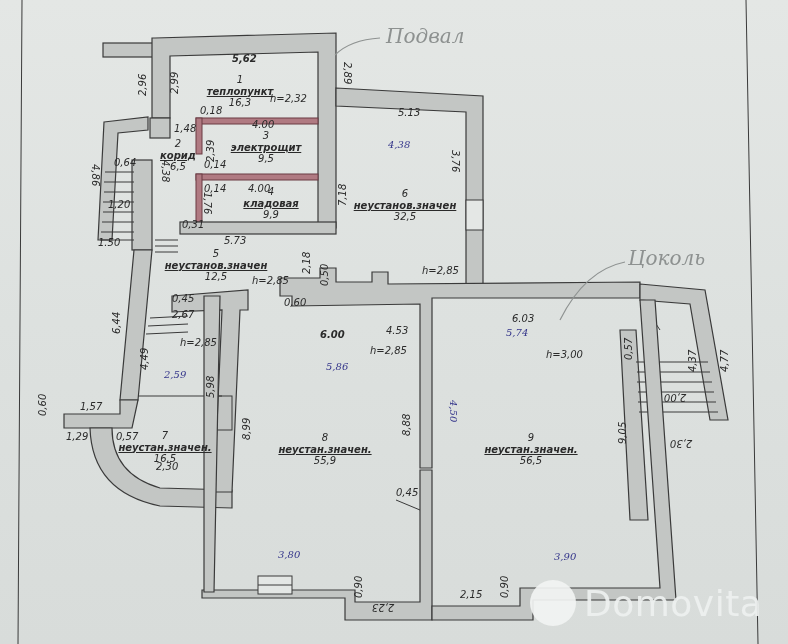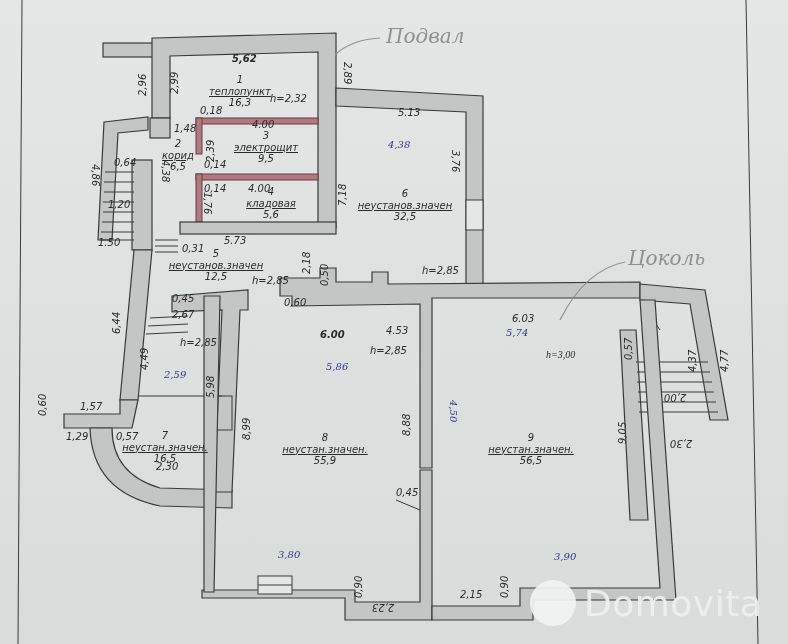--- a/index.html
+++ b/index.html
@@ -18,21 +18,21 @@
     position: absolute; font-size: 10px; color: #2a2a2a;
     white-space: nowrap; line-height: 1; font-style: italic;
     font-family: "DejaVu Sans", sans-serif;
   }
   .lbl.hand { color: #33348a; font-family: "DejaVu Serif", serif; font-size: 10px; }
   .lbl.pencil { color: #8d9190; font-family: "DejaVu Serif", serif; font-size: 20px; font-style: italic; }
   .rot90 { transform: rotate(-90deg); transform-origin: left top; }
   .rot90r { transform: rotate(90deg); transform-origin: left top; }
   .rot180 { transform: rotate(180deg); }
   .room-block { position: absolute; text-align: center; font-size: 10px; font-style: italic; color: #2a2a2a; line-height: 1.15; }
-  .room-block .rname { text-decoration: underline; }
+  .room-block .rname { text-decoration: underline; font-weight: bold; }
   .watermark {
     position: absolute; left: 530px; top: 580px; display: flex; align-items: center;
     opacity: 0.92;
   }
   .wm-circle { width: 46px; height: 46px; border-radius: 50%; background: #f2f4f3; }
   .wm-text { font-family: "DejaVu Sans", sans-serif; font-size: 36px; color: #eef1f0; margin-left: 8px; letter-spacing: 0.5px; }
 </style>
 </head>
 <body>
 
@@ -139,21 +139,21 @@
   <div>6,5</div>
 </div>
 <div class="room-block" style="left:226px; top:130px; width:80px;">
   <div>3</div>
   <div class="rname">электрощит</div>
   <div>9,5</div>
 </div>
 <div class="room-block" style="left:236px; top:186px; width:70px;">
   <div>4</div>
   <div class="rname">кладовая</div>
-  <div>5,6</div>
+  <div>9,9</div>
 </div>
 <div class="room-block" style="left:156px; top:248px; width:120px;">
   <div>5</div>
   <div class="rname">неустанов.значен</div>
   <div>12,5</div>
 </div>
 <div class="room-block" style="left:350px; top:188px; width:110px;">
   <div>6</div>
   <div class="rname">неустанов.значен</div>
   <div>32,5</div>
@@ -172,41 +172,41 @@
   <div>9</div>
   <div class="rname">неустан.значен.</div>
   <div>56,5</div>
 </div>
 
 <div class="lbl" style="left:270px; top:94px;">h=2,32</div>
 <div class="lbl" style="left:252px; top:276px;">h=2,85</div>
 <div class="lbl" style="left:422px; top:266px;">h=2,85</div>
 <div class="lbl" style="left:180px; top:338px;">h=2,85</div>
 <div class="lbl" style="left:370px; top:346px;">h=2,85</div>
-<div class="lbl" style="left:546px; top:350px;font-family:Liberation Serif, serif;">h=3,00</div>
+<div class="lbl" style="left:546px; top:350px;">h=3,00</div>
 
 <div class="lbl" style="left:232px; top:54px;font-weight:bold;">5,62</div>
 <div class="lbl rot90" style="left:138px; top:96px;">2,96</div>
 <div class="lbl rot90" style="left:170px; top:94px;">2,99</div>
 <div class="lbl rot90r" style="left:352px; top:62px;">2,89</div>
 <div class="lbl" style="left:398px; top:88px;margin-top:20px;">5.13</div>
 <div class="lbl" style="left:200px; top:106px;">0,18</div>
 <div class="lbl" style="left:174px; top:124px;">1,48</div>
 <div class="lbl" style="left:252px; top:120px;">4.00</div>
 <div class="lbl rot90" style="left:206px; top:162px;">2,39</div>
 <div class="lbl" style="left:204px; top:160px;">0,14</div>
 <div class="lbl" style="left:204px; top:184px;">0,14</div>
 <div class="lbl" style="left:248px; top:184px;">4.00</div>
 <div class="lbl rot90r" style="left:212px; top:192px;">1,76</div>
 <div class="lbl rot90r" style="left:170px; top:160px;">4,38</div>
 <div class="lbl" style="left:114px; top:158px;">0,64</div>
 <div class="lbl rot90r" style="left:100px; top:164px;">4,86</div>
 <div class="lbl" style="left:108px; top:200px;">1,20</div>
 <div class="lbl" style="left:98px; top:238px;">1.50</div>
-<div class="lbl" style="left:182px; top:244px;">0,31</div>
+<div class="lbl" style="left:182px; top:220px;">0,31</div>
 <div class="lbl" style="left:224px; top:236px;">5.73</div>
 <div class="lbl rot90" style="left:338px; top:206px;">7,18</div>
 <div class="lbl rot90r" style="left:460px; top:150px;">3,76</div>
 <div class="lbl rot90" style="left:302px; top:274px;">2,18</div>
 <div class="lbl rot90" style="left:320px; top:286px;">0,50</div>
 <div class="lbl" style="left:386px; top:282px;margin-top:44px;">4.53</div>
 <div class="lbl" style="left:284px; top:298px;">0,60</div>
 <div class="lbl" style="left:172px; top:294px;">0,45</div>
 <div class="lbl" style="left:172px; top:310px;">2,67</div>
 <div class="lbl rot90" style="left:112px; top:334px;">6,44</div>

